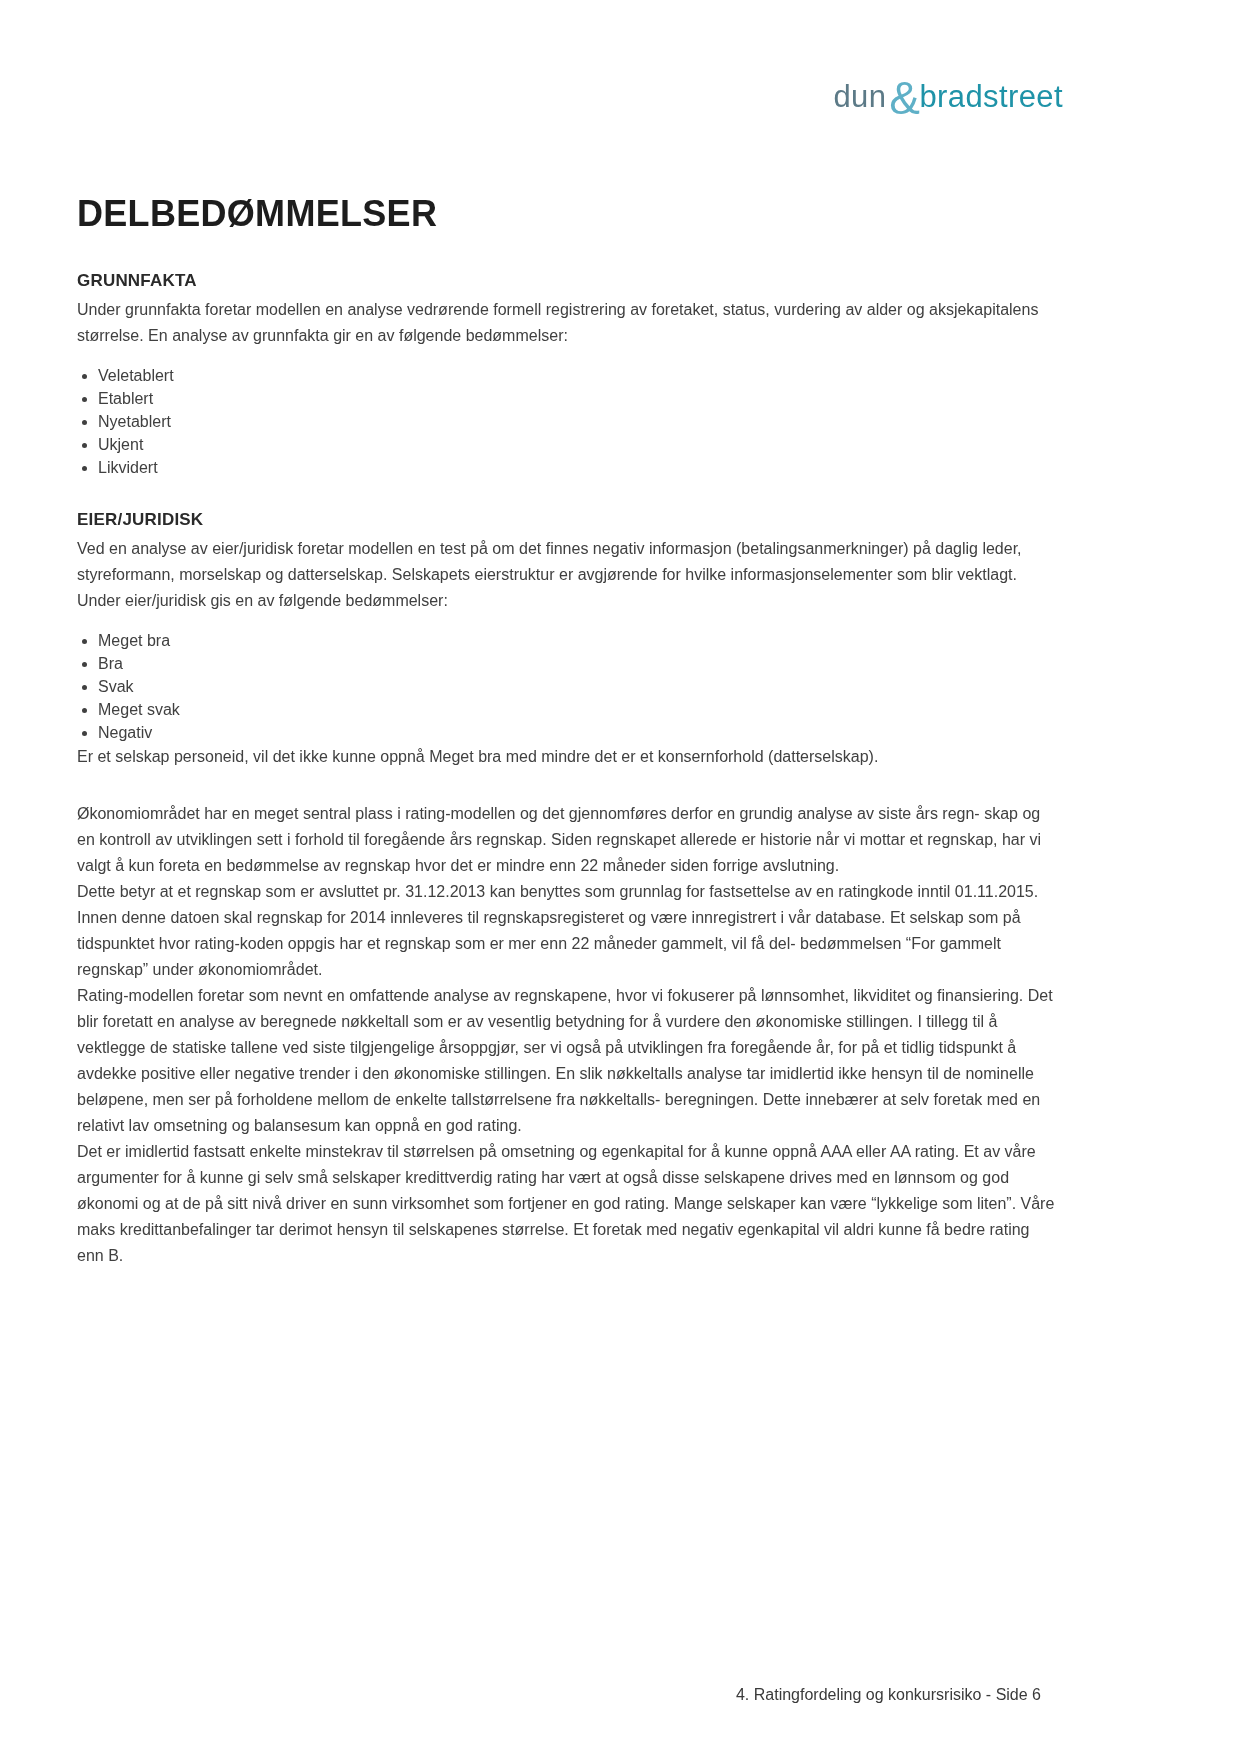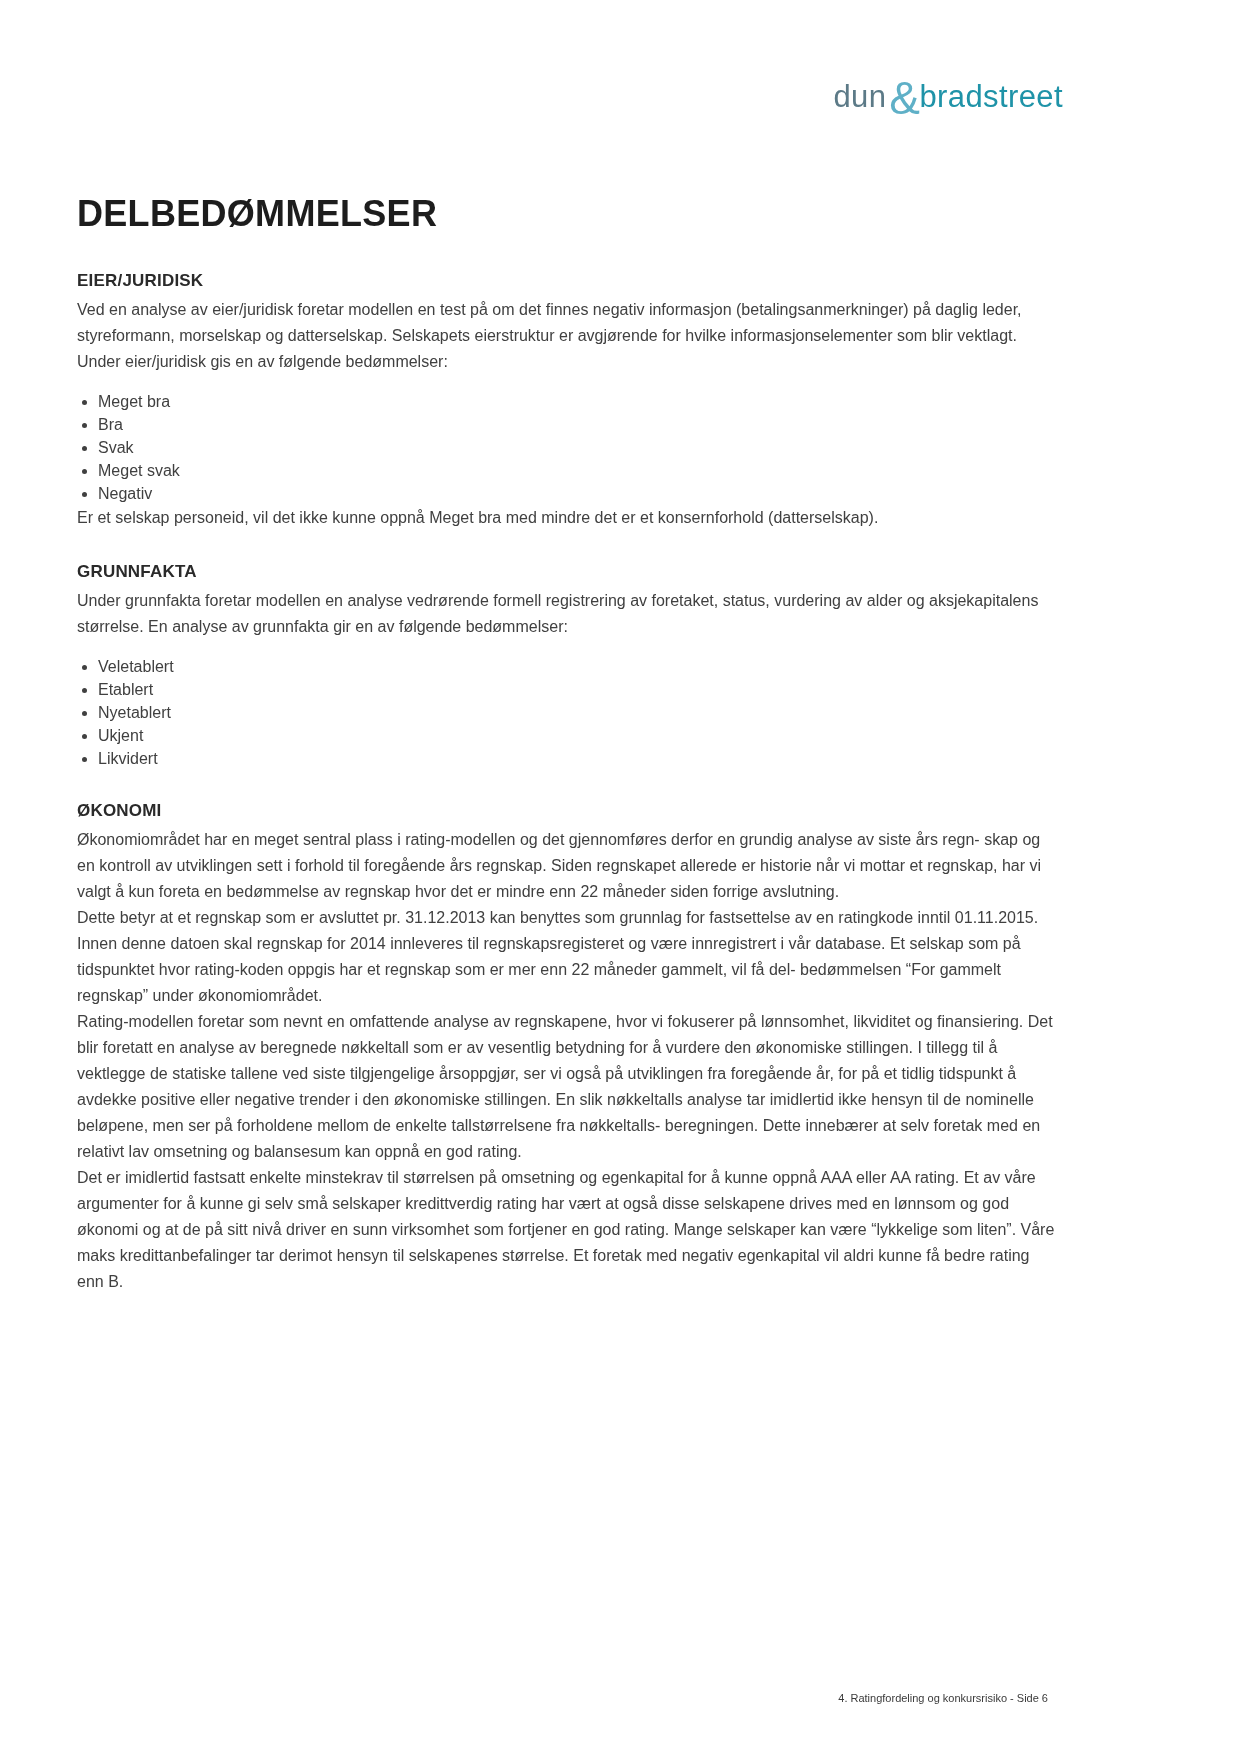--- a/index.html
+++ b/index.html
@@ -69,66 +69,65 @@
     font-size: 16px;
     line-height: 23px;
     color: #404040;
   }
   .note { margin-top: 27px; }
   .para-gap { margin-top: 26px; }
 
   
   .footer {
     position: absolute;
-    right: 193px;
+    right: 200px;
     bottom: 50px;
-    font-size: 11px;
+    font-size: 16px;
     color: #3a3a3a;
   }
 </style>
 </head>
 <body>
 
 <div class="page">
 
   <div class="logo">
     <span class="logo-dun">dun</span><span class="logo-amp">&amp;</span><span class="logo-brad">bradstreet</span>
   </div>
 
   <div class="content">
 
     <h1 class="doc-title">DELBEDØMMELSER</h1>
 
     <section class="section">
+      <h2 class="sec-heading">GRUNNFAKTA</h2>
+      <p class="body-text">Under grunnfakta foretar modellen en analyse vedrørende formell registrering av foretaket, status, vurdering av alder og aksjekapitalens størrelse. En analyse av grunnfakta gir en av følgende bedømmelser:</p>
+      <ul class="bullets">
+        <li>Veletablert</li>
+        <li>Etablert</li>
+        <li>Nyetablert</li>
+        <li>Ukjent</li>
+        <li>Likvidert</li>
+      </ul>
+    </section>
+
+    <section class="section">
       <h2 class="sec-heading">EIER/JURIDISK</h2>
       <p class="body-text">Ved en analyse av eier/juridisk foretar modellen en test på om det finnes negativ informasjon (betalingsanmerkninger) på daglig leder, styreformann, morselskap og datterselskap. Selskapets eierstruktur er avgjørende for hvilke informasjonselementer som blir vektlagt. Under eier/juridisk gis en av følgende bedømmelser:</p>
       <ul class="bullets">
         <li>Meget bra</li>
         <li>Bra</li>
         <li>Svak</li>
         <li>Meget svak</li>
         <li>Negativ</li>
       </ul>
       <p class="body-text note">Er et selskap personeid, vil det ikke kunne oppnå Meget bra med mindre det er et konsernforhold (datterselskap).</p>
     </section>
 
     <section class="section">
-      <h2 class="sec-heading">GRUNNFAKTA</h2>
-      <p class="body-text">Under grunnfakta foretar modellen en analyse vedrørende formell registrering av foretaket, status, vurdering av alder og aksjekapitalens størrelse. En analyse av grunnfakta gir en av følgende bedømmelser:</p>
-      <ul class="bullets">
-        <li>Veletablert</li>
-        <li>Etablert</li>
-        <li>Nyetablert</li>
-        <li>Ukjent</li>
-        <li>Likvidert</li>
-      </ul>
-    </section>
-
-    <section class="section">
-      <h2 class="sec-heading">ØKONOMI</h2>
       <p class="body-text">Økonomiområdet har en meget sentral plass i rating-modellen og det gjennomføres derfor en grundig analyse av siste års regn- skap og en kontroll av utviklingen sett i forhold til foregående års regnskap. Siden regnskapet allerede er historie når vi mottar et regnskap, har vi valgt å kun foreta en bedømmelse av regnskap hvor det er mindre enn 22 måneder siden forrige avslutning.</p>
       <p class="body-text para-gap">Dette betyr at et regnskap som er avsluttet pr. 31.12.2013 kan benyttes som grunnlag for fastsettelse av en ratingkode inntil 01.11.2015. Innen denne datoen skal regnskap for 2014 innleveres til regnskapsregisteret og være innregistrert i vår database. Et selskap som på tidspunktet hvor rating-koden oppgis har et regnskap som er mer enn 22 måneder gammelt, vil få del- bedømmelsen “For gammelt regnskap” under økonomiområdet.</p>
       <p class="body-text para-gap">Rating-modellen foretar som nevnt en omfattende analyse av regnskapene, hvor vi fokuserer på lønnsomhet, likviditet og finansiering. Det blir foretatt en analyse av beregnede nøkkeltall som er av vesentlig betydning for å vurdere den økonomiske stillingen. I tillegg til å vektlegge de statiske tallene ved siste tilgjengelige årsoppgjør, ser vi også på utviklingen fra foregående år, for på et tidlig tidspunkt å avdekke positive eller negative trender i den økonomiske stillingen. En slik nøkkeltalls analyse tar imidlertid ikke hensyn til de nominelle beløpene, men ser på forholdene mellom de enkelte tallstørrelsene fra nøkkeltalls- beregningen. Dette innebærer at selv foretak med en relativt lav omsetning og balansesum kan oppnå en god rating.</p>
       <p class="body-text para-gap">Det er imidlertid fastsatt enkelte minstekrav til størrelsen på omsetning og egenkapital for å kunne oppnå AAA eller AA rating. Et av våre argumenter for å kunne gi selv små selskaper kredittverdig rating har vært at også disse selskapene drives med en lønnsom og god økonomi og at de på sitt nivå driver en sunn virksomhet som fortjener en god rating. Mange selskaper kan være “lykkelige som liten”. Våre maks kredittanbefalinger tar derimot hensyn til selskapenes størrelse. Et foretak med negativ egenkapital vil aldri kunne få bedre rating enn B.</p>
     </section>
 
   </div>
 
   <div class="footer">4. Ratingfordeling og konkursrisiko - Side 6</div>
 

